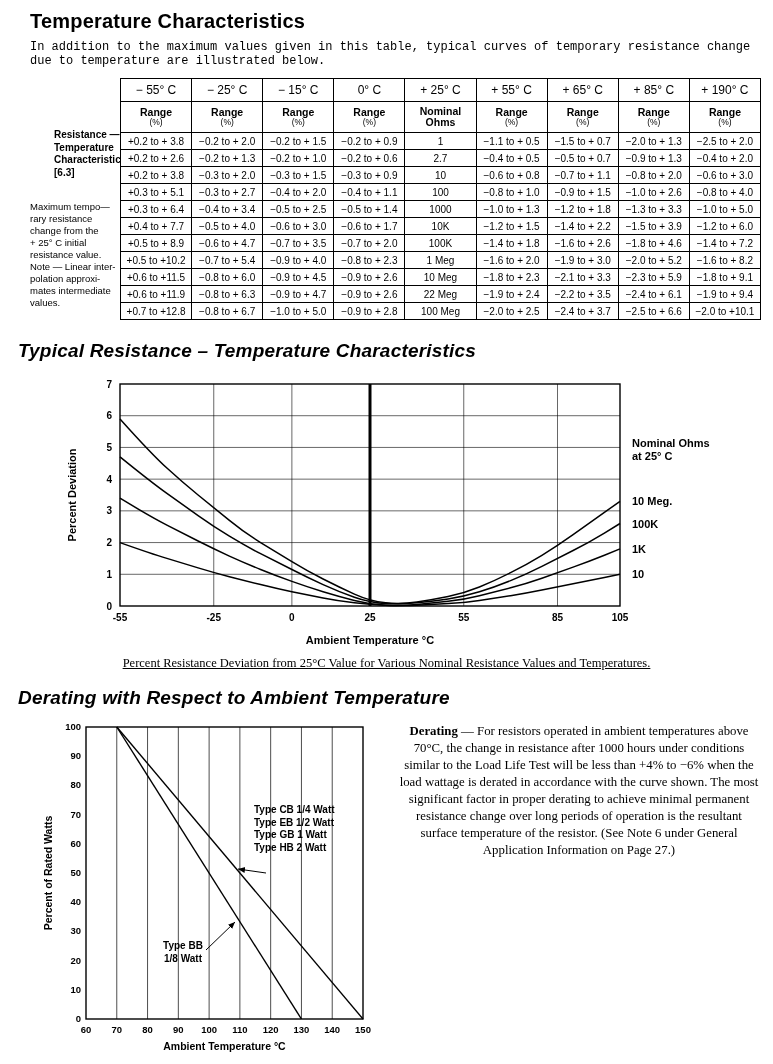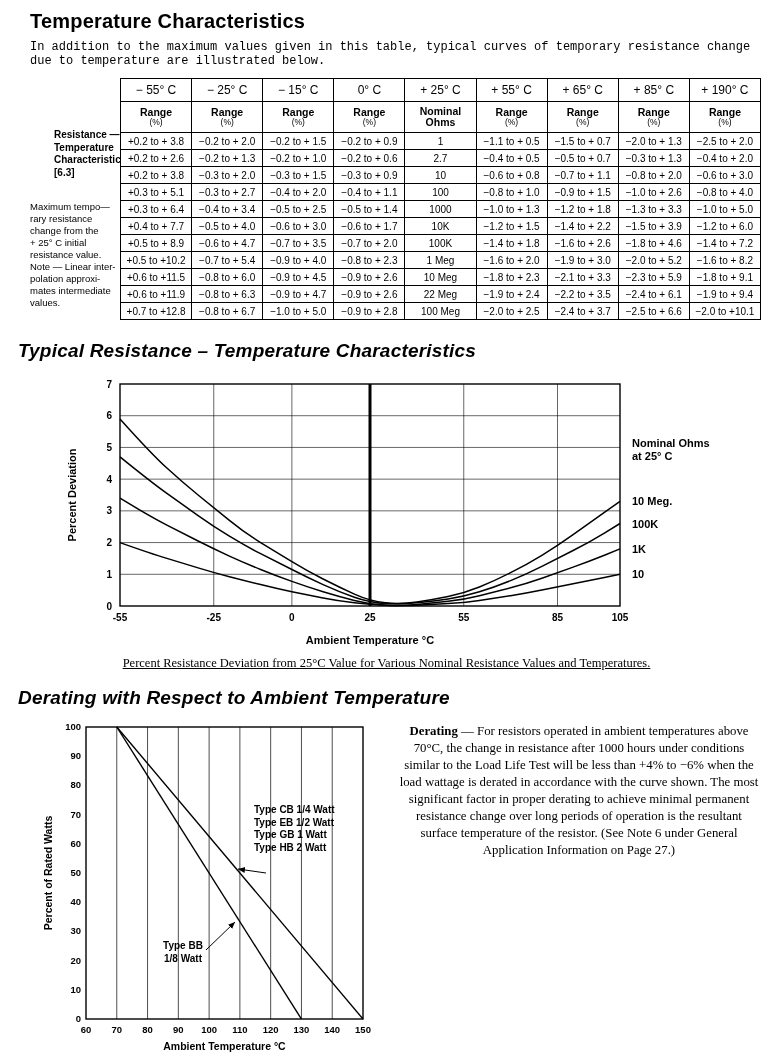--- a/index.html
+++ b/index.html
@@ -119,21 +119,21 @@
             <td>−2.5 to + 2.0</td>
           </tr>
           <tr>
             <td>+0.2 to + 2.6</td>
             <td>−0.2 to + 1.3</td>
             <td>−0.2 to + 1.0</td>
             <td>−0.2 to + 0.6</td>
             <td>2.7</td>
             <td>−0.4 to + 0.5</td>
             <td>−0.5 to + 0.7</td>
-            <td>−0.3 to + 1.3</td>
+            <td>−0.9 to + 1.3</td>
             <td>−0.4 to + 2.0</td>
           </tr>
           <tr>
             <td>+0.2 to + 3.8</td>
             <td>−0.3 to + 2.0</td>
             <td>−0.3 to + 1.5</td>
             <td>−0.3 to + 0.9</td>
             <td>10</td>
             <td>−0.6 to + 0.8</td>
             <td>−0.7 to + 1.1</td>

